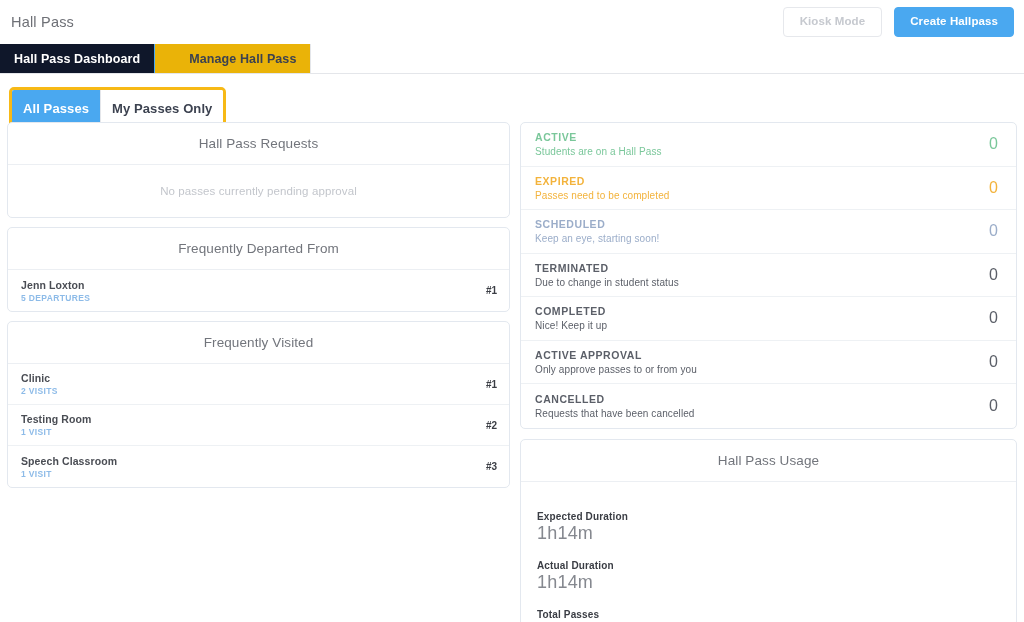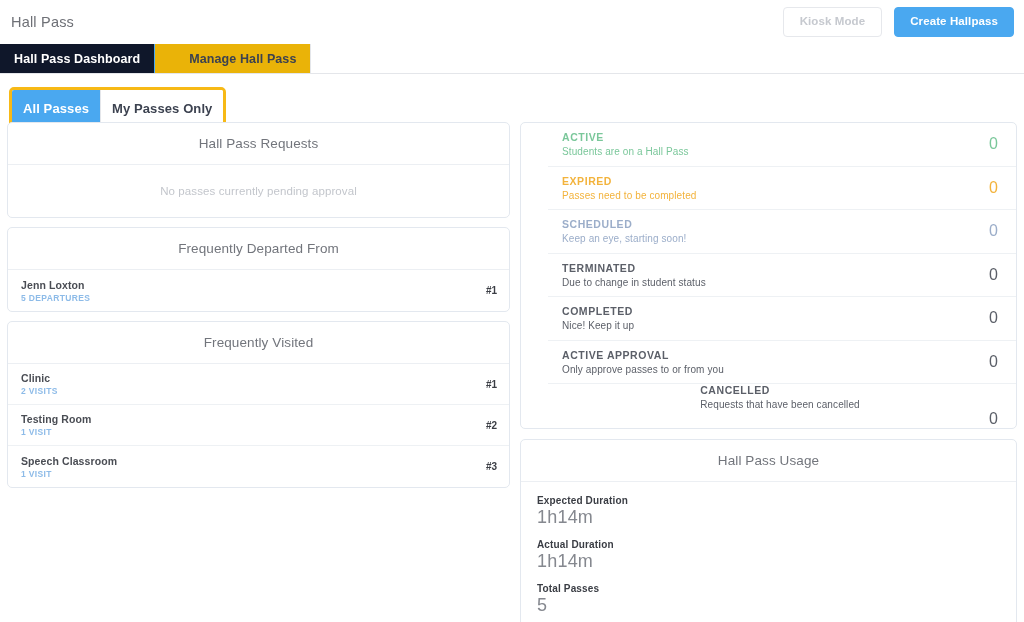--- a/index.html
+++ b/index.html
@@ -185,50 +185,49 @@
     color: #3a3d44;
   }
 
   
   .status-card {
     background: #ffffff;
     border: 1px solid #e3e8ef;
     border-radius: 5px;
     overflow: hidden;
     margin-bottom: 10px;
-    padding-left: 27px;
   }
   .status-row {
     display: flex;
     align-items: center;
     padding: 0 18px 0 14px;
     height: 43.5px;
     border-bottom: 1px solid #eef1f4;
   }
-  .status-row:last-child { border-bottom: none; flex-direction: column; }
+  .status-row:last-child { border-bottom: none; }
   .status-texts { display: flex; flex-direction: column; gap: 3px; }
   .status-label {
     font-size: 10.5px;
     font-weight: 700;
     letter-spacing: .55px;
   }
   .status-desc {
     font-size: 10px;
     letter-spacing: .1px;
     font-weight: 400;
   }
   .status-count {
     margin-left: auto;
     font-size: 16px;
     font-weight: 400;
   }
 
   
   .usage-body { padding: 13px 0 0 16px; }
-  .usage-item { margin-bottom: 11px; }
+  .usage-item { margin-bottom: 11px; margin-top: 16px; }
   .usage-label {
     font-size: 10px;
     color: #3a3d44;
     font-weight: 700;
     letter-spacing: .15px;
     margin-bottom: 1px;
   }
   .usage-value {
     font-size: 18px;
     color: #85888f;

